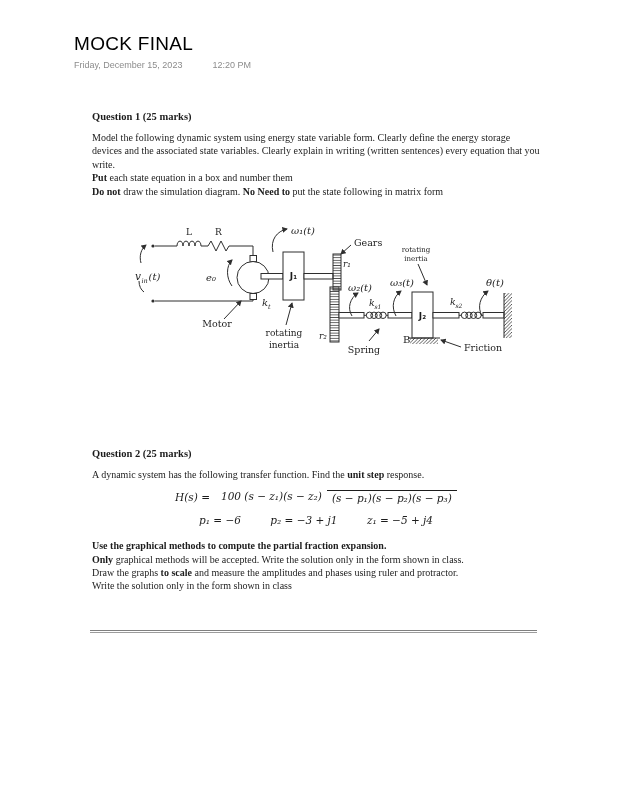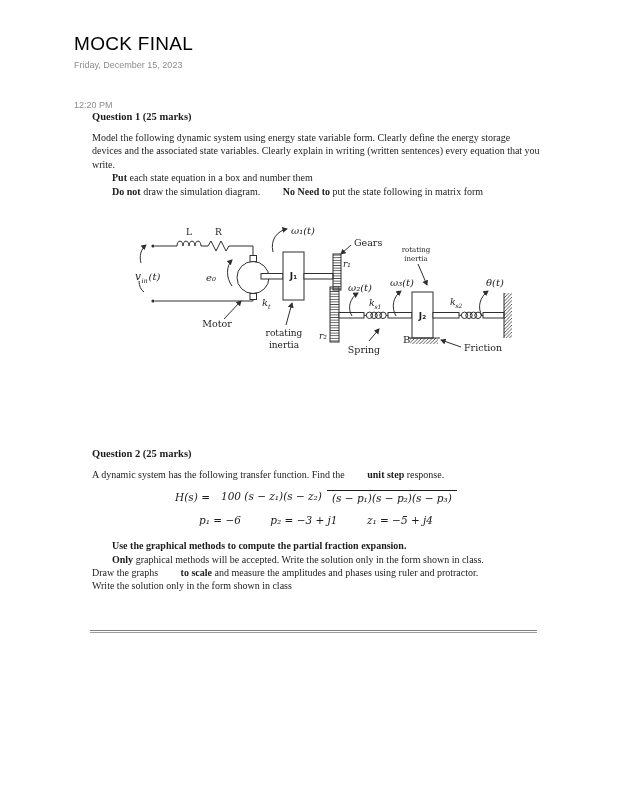--- a/index.html
+++ b/index.html
@@ -2,28 +2,28 @@
 <html><head>
 <meta charset="utf-8">
 <style>
   html,body{margin:0;padding:0;background:#ffffff;}
   body{width:617px;height:799px;position:relative;font-family:"Liberation Serif",serif;color:#1c1c1c;overflow:hidden;}
   .page{position:absolute;inset:0;background:#fff;}
 
   
   .hdr{position:absolute;left:74px;top:33px;}
   .hdr h1{margin:0;font-family:"Liberation Sans",sans-serif;font-weight:500;font-size:19px;letter-spacing:.3px;color:#000000;}
-  .hdr .meta{margin-top:5px;font-family:"Liberation Sans",sans-serif;font-size:9px;color:#8c8c8c;display:flex;gap:30px;flex-direction:column;}
+  .hdr .meta{margin-top:5px;font-family:"Liberation Sans",sans-serif;font-size:9px;color:#8c8c8c;display:flex;gap:30px;}
 
   
   .q1{position:absolute;left:92px;top:111px;width:448px;}
   .q2{position:absolute;left:92px;top:448px;width:448px;}
   .qtitle{margin:0;font-size:10.5px;font-weight:bold;}
   .qbody{margin:9px 0 0 0;font-size:10px;line-height:13.4px;}
-  b{font-weight:bold;margin-left:20px;}
+  b{font-weight:bold;}
 
   
   .math{font-family:"DejaVu Serif",serif;font-style:italic;font-size:10.5px;}
   .formula{display:flex;justify-content:center;align-items:center;gap:6px;margin-top:9px;}
   .frac{display:inline-flex;flex-direction:row;text-align:center;}
   .frac .num{padding:0 5px 1px;}
   .frac .den{border-top:1px solid #1c1c1c;padding:1px 5px 0;}
   .params{margin-top:10px;text-align:center;}
   .params span{margin:0 13px;}
   .instr{margin-top:13px;font-size:10px;line-height:13.3px;}

